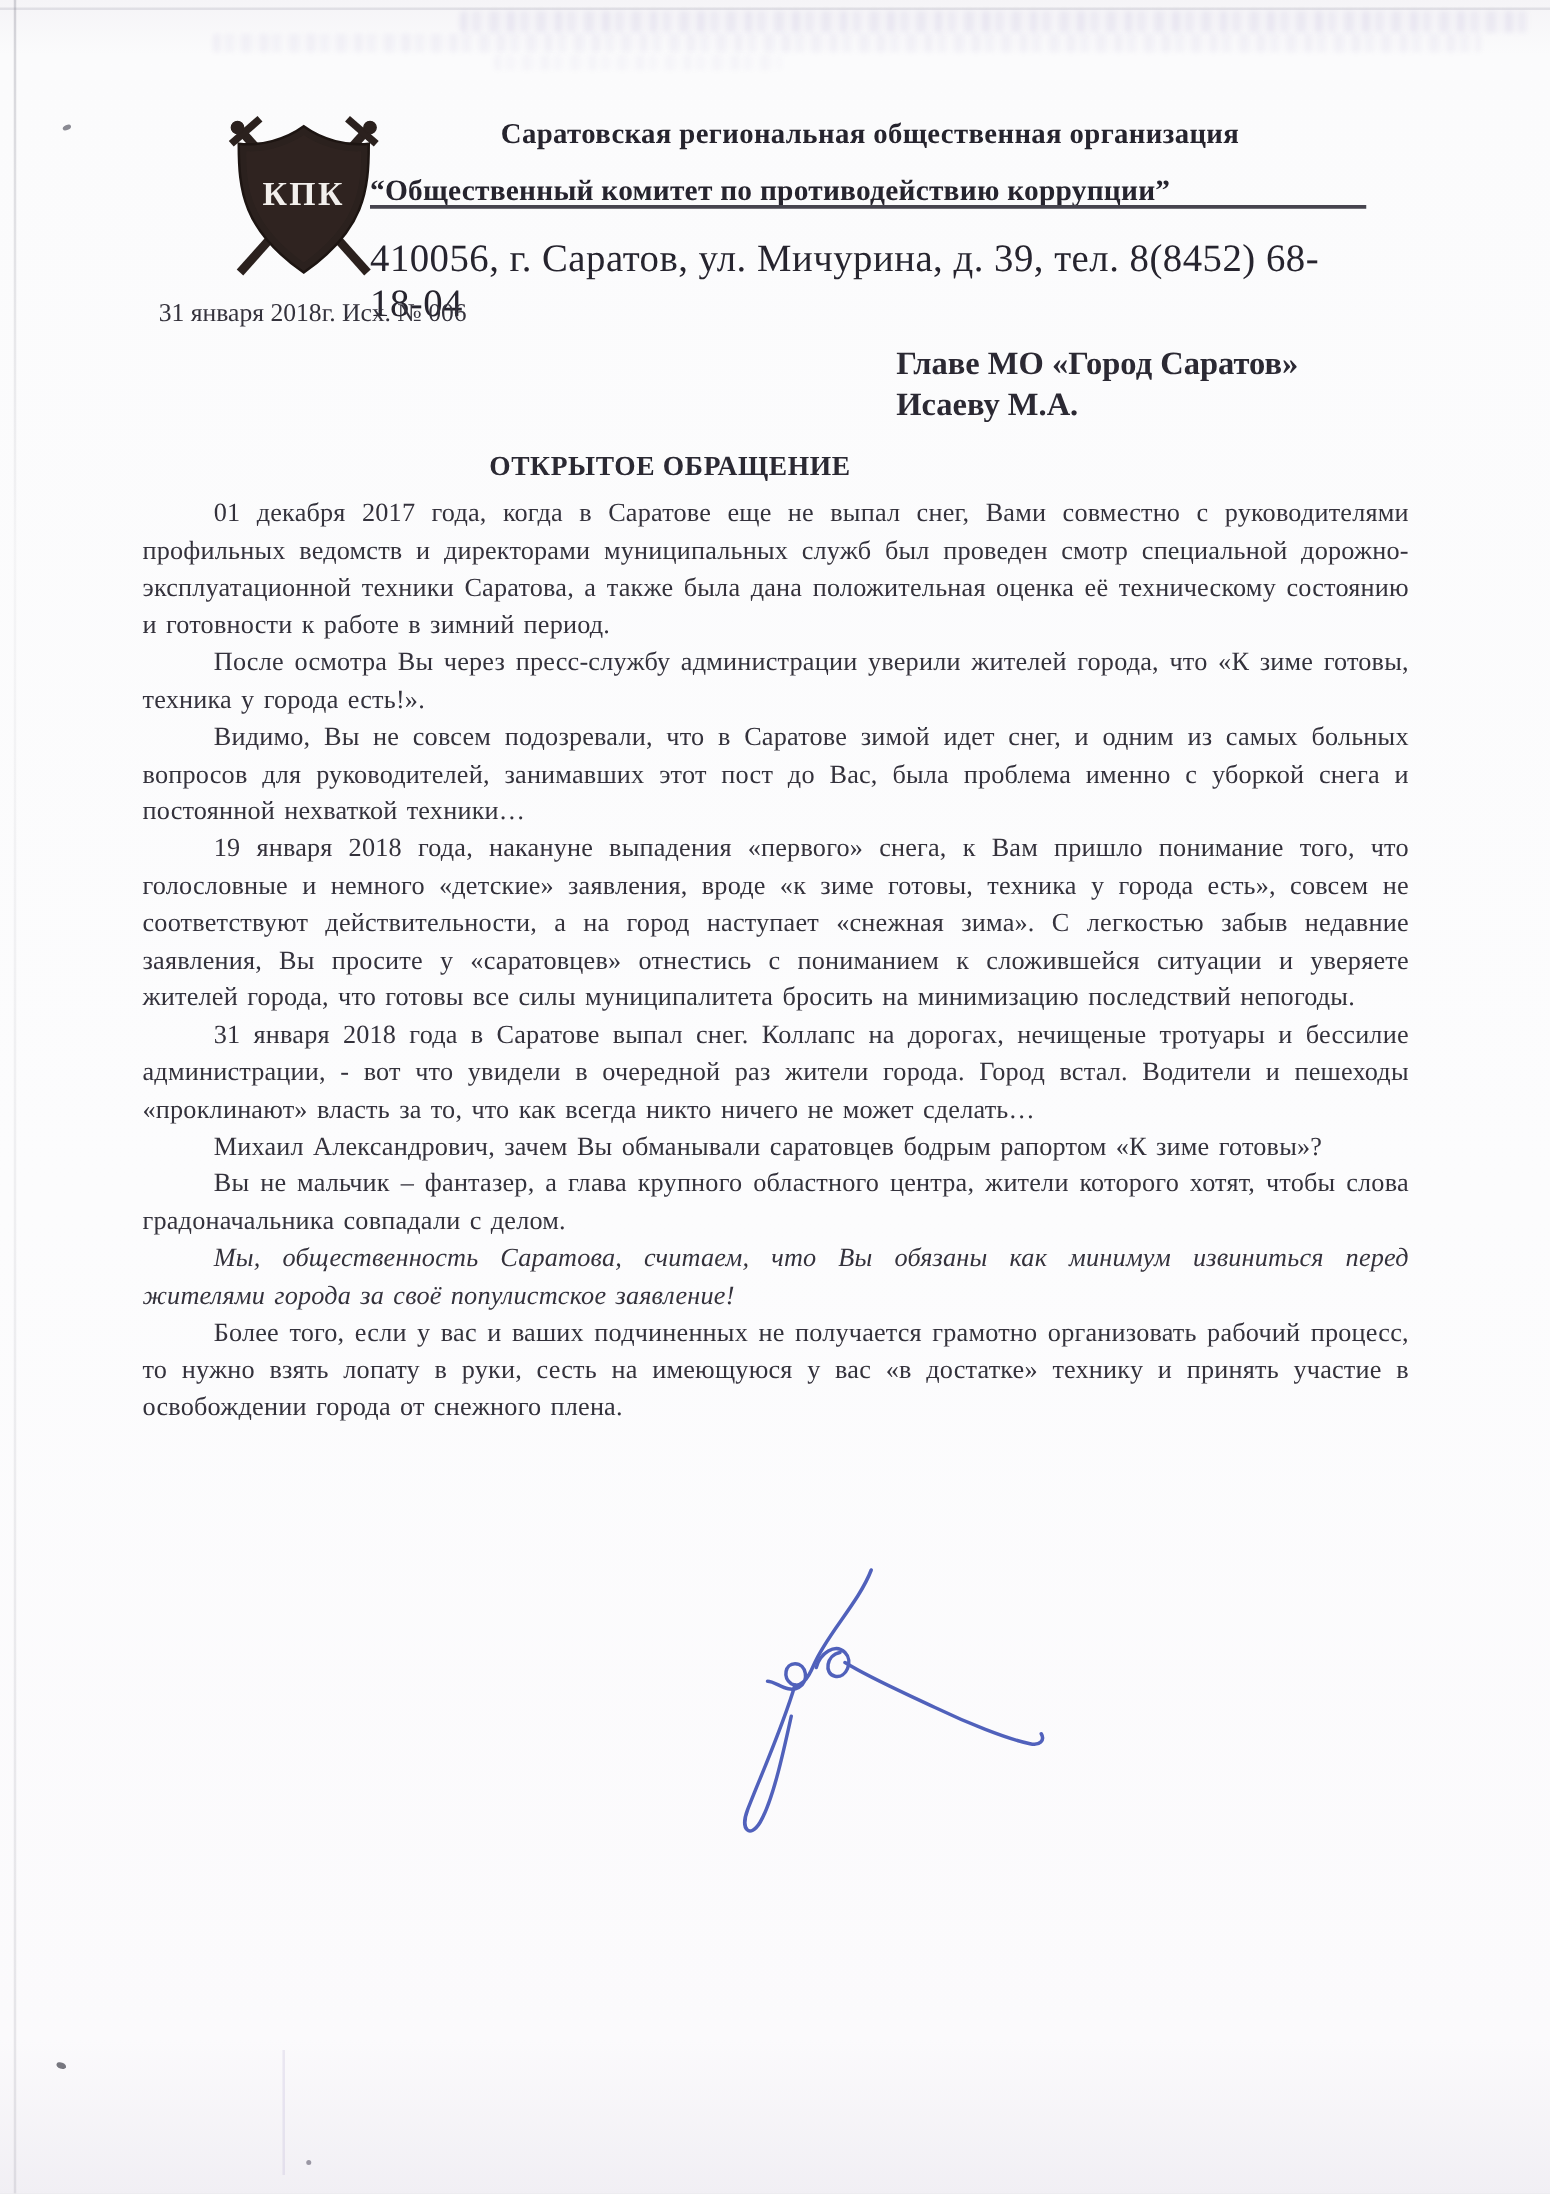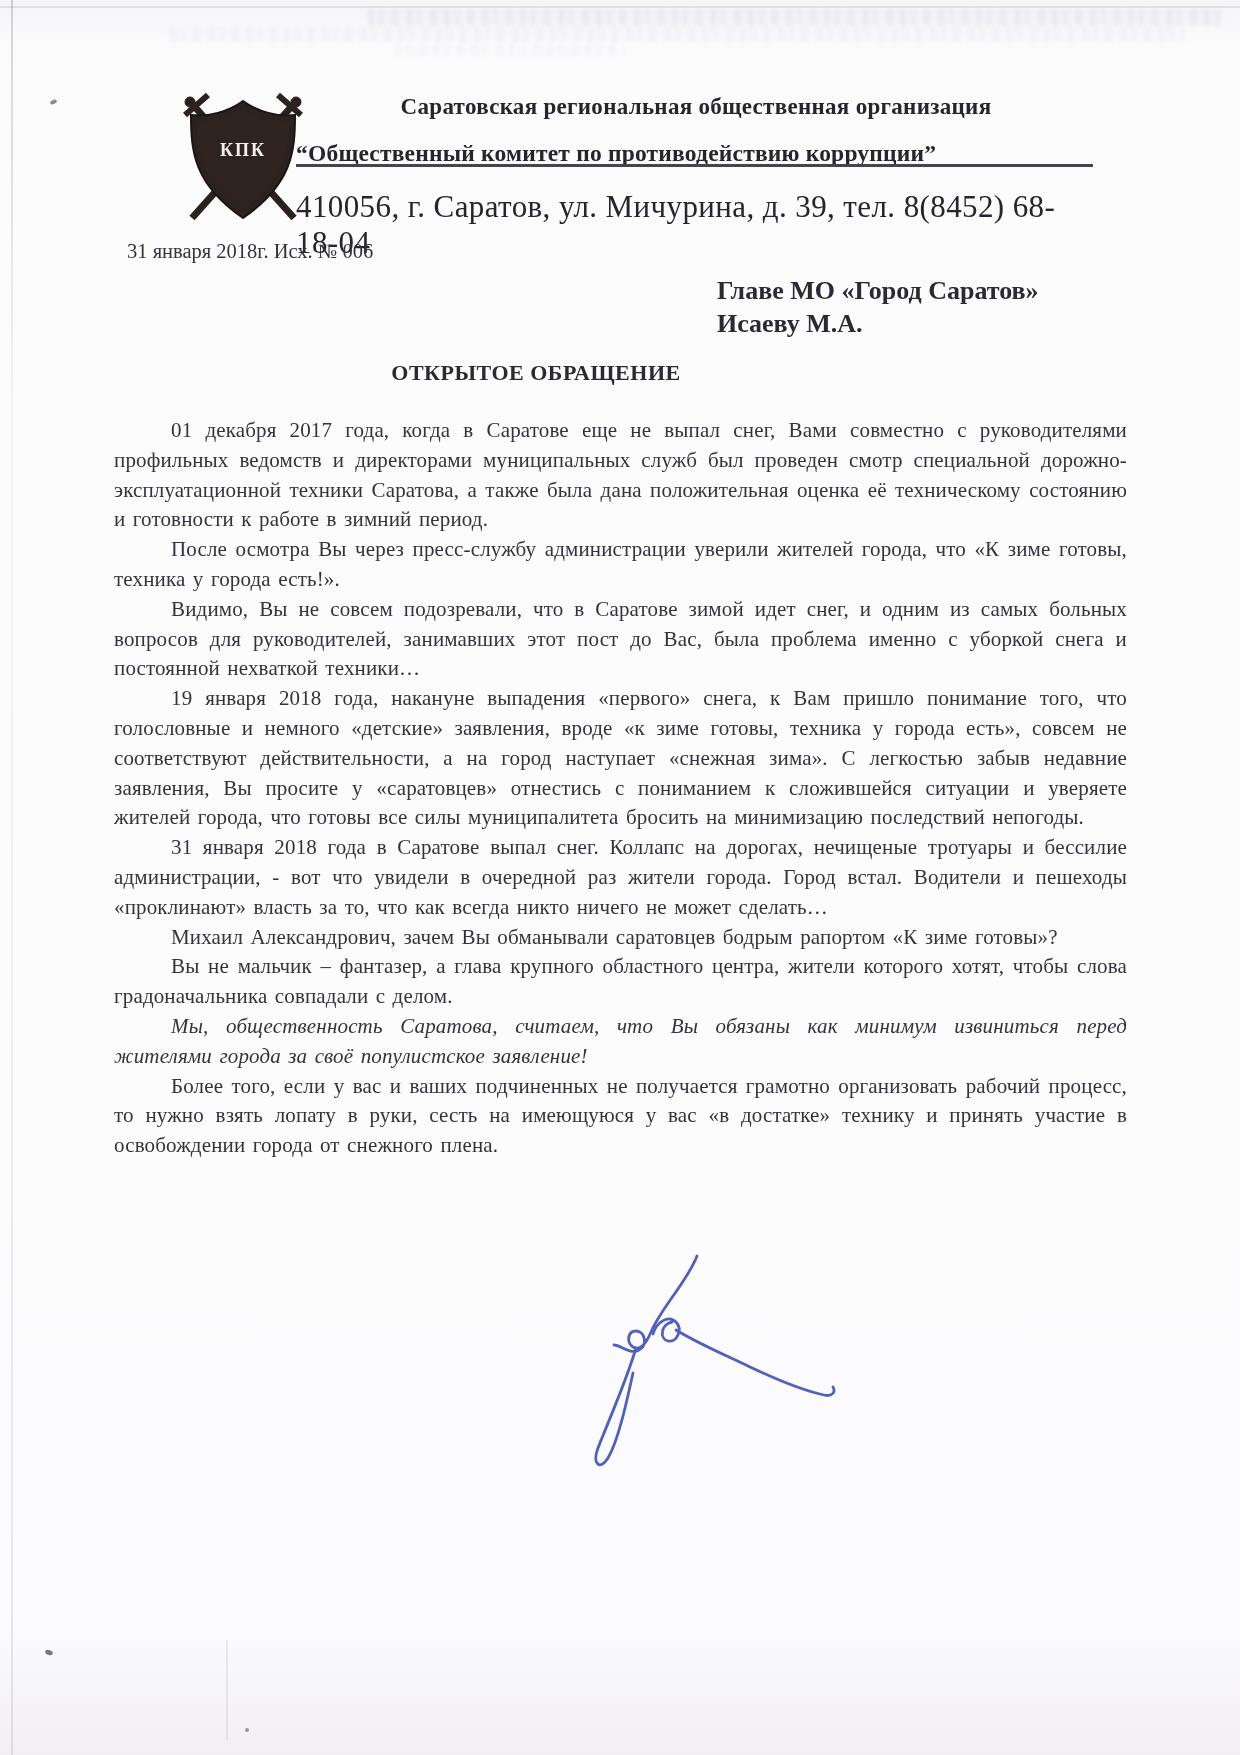--- a/index.html
+++ b/index.html
@@ -28,35 +28,35 @@
       rgba(152,142,196,.30) 0 6px, rgba(152,142,196,.05) 6px 10px,
       rgba(152,142,196,.22) 10px 17px, rgba(152,142,196,.04) 17px 23px,
       rgba(152,142,196,.26) 23px 31px, rgba(152,142,196,.06) 31px 38px); }
   .bleed.b1 { left:368px; top:9px;  width:855px; height:17px; opacity:.50; }
   .bleed.b2 { left:170px; top:27px; width:1015px; height:15px; opacity:.32; }
   .bleed.b3 { left:395px; top:44px; width:230px;  height:12px; opacity:.22; }
 
   
   .logo { position:absolute; left:168px; top:84px; width:150px; height:150px; }
   .logo-text { position:absolute; left:0; top:56px; width:150px; text-align:center;
-    font-weight:bold; font-size:18px; letter-spacing:2px; color:#f2efec; }
+    font-weight:bold; font-size:27px; letter-spacing:2px; color:#f2efec; }
   .org { position:absolute; left:296px; top:94px; width:800px; color:#26242e; font-weight:bold; }
   .org-line1 { font-size:23px; text-align:center; letter-spacing:.3px; }
   .org-line2 { font-size:23.5px; margin-top:20px; letter-spacing:.2px; }
   .header-rule { position:absolute; left:296px; top:164px; width:797px; height:3px; background:#46444e; }
   .org-line3 { position:absolute; left:296px; top:173px; width:800px; font-size:31px; font-weight:normal;
     color:#26242e; letter-spacing:.4px;margin-top:16px; }
 
   .date-line { position:absolute; left:127px; top:240px; font-size:20.5px; }
   .addressee { position:absolute; left:717px; top:274px; font-size:26px; font-weight:bold; line-height:33px; color:#2b2933; }
 
   .doc-title { position:absolute; left:0; top:360px; width:1072px; margin:0; text-align:center;
     font-size:22px; font-weight:bold; letter-spacing:.5px; color:#2b2933; }
 
-  .body-text { position:absolute; left:114px; top:416px; width:1013px;
+  .body-text { position:absolute; left:114px; top:396px; width:1013px;
     font-size:21px; line-height:29.8px; text-align:justify; letter-spacing:.15px; word-spacing:2px; }
   .body-text p { margin:0; text-indent:57px; }
   .body-text p.p-em { font-weight:normal; font-style:italic; }
 
   .signature-row { position:absolute; left:185px; top:1460px; width:900px;
     display:flex; justify-content:space-between; font-size:21.5px; font-weight:bold; color:#2b2933; }
   .sig-ink { position:absolute; left:535px; top:1252px; width:310px; height:215px; }
 </style>
 </head>
 <body>

